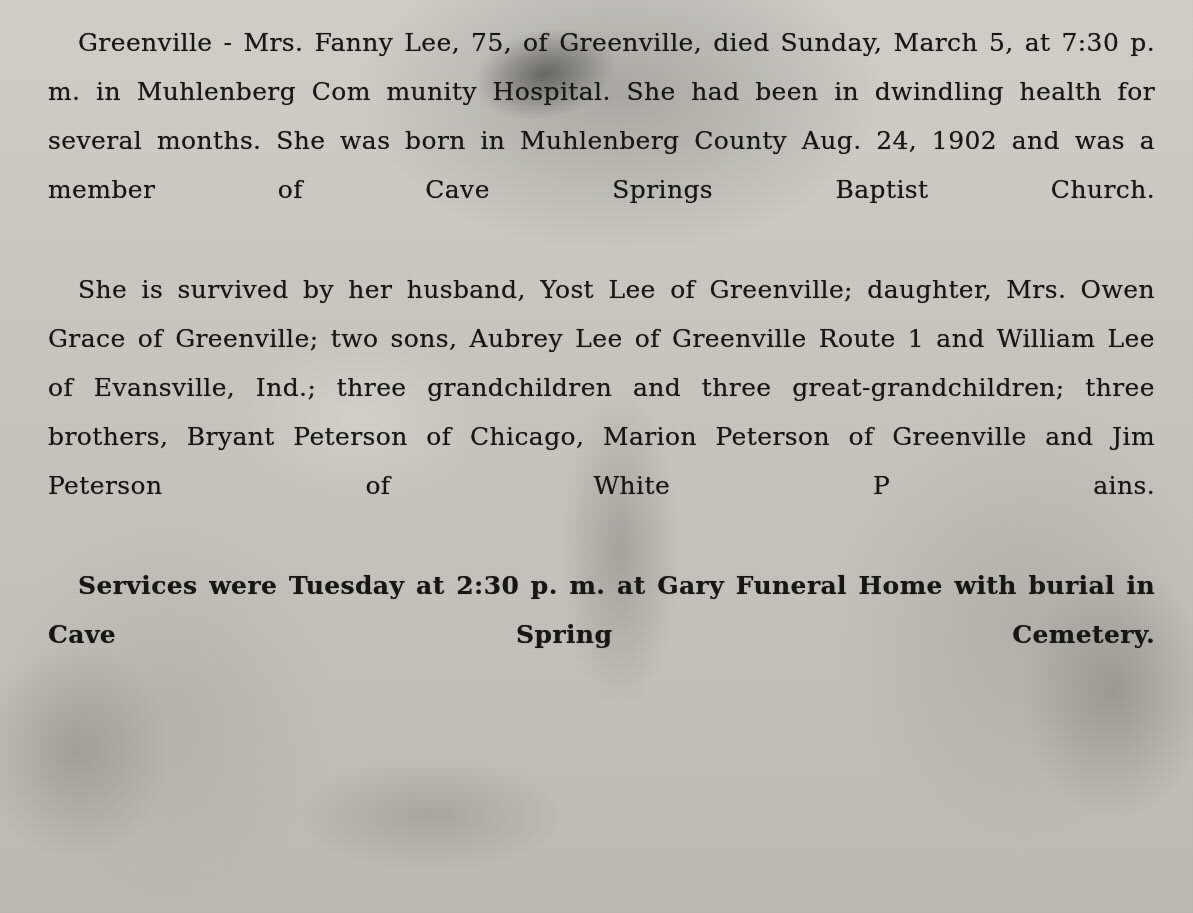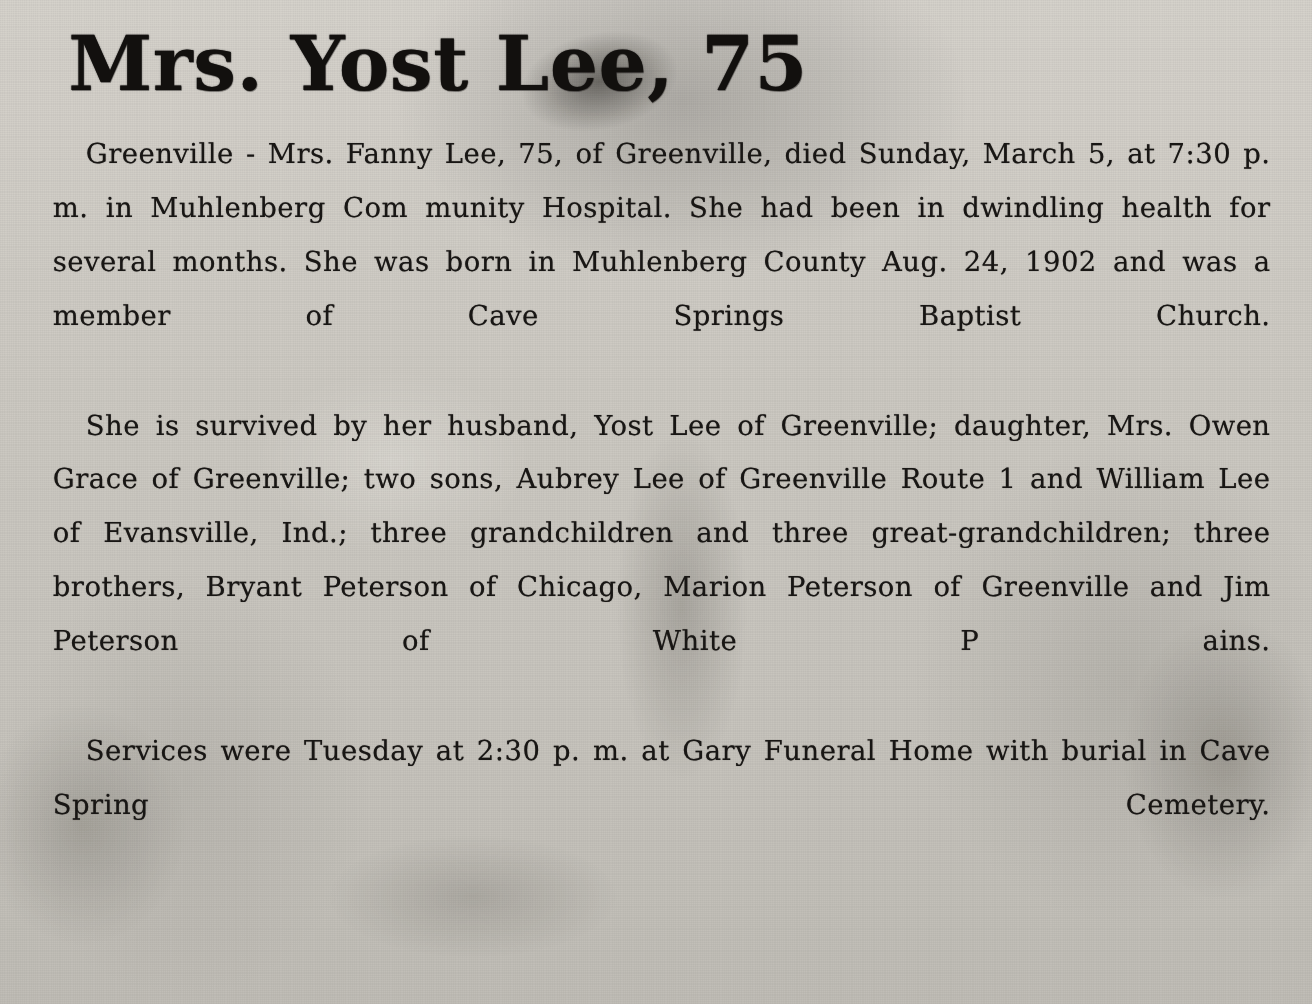--- a/index.html
+++ b/index.html
@@ -98,20 +98,21 @@
     margin: 0 0 2px 0;
     text-align: justify;
     text-justify: inter-word;
     letter-spacing: 0.4px;
     word-spacing: 1.5px;
     text-indent: 30px;
     text-shadow: 0 0 0.8px rgba(26,24,22,0.6);
   }
   p.para:last-child {
     margin-bottom: 0;
+    font-weight: bold;
   }
   
   p.para::after {
     content: "";
     display: inline-block;
     width: 100%;
   }
 </style>
 </head>
 <body>
@@ -120,21 +121,20 @@
 
   <div class="smudge s1"></div>
   <div class="smudge s2"></div>
   <div class="smudge s3"></div>
   <div class="smudge s4"></div>
   <div class="smudge s5"></div>
   <div class="grain"></div>
 
   <div class="content">
 
-    <h1 class="headline">Mrs. Yost Lee, 75</h1>
 
     <div class="body-col">
       <p class="para">Greenville - Mrs. Fanny Lee, 75, of Greenville, died Sunday, March 5, at 7:30 p. m. in Muhlenberg Com munity Hospital. She had been in dwindling health for several months. She was born in Muhlenberg County Aug. 24, 1902 and was a member of Cave Springs Baptist Church.</p>
       <p class="para">She is survived by her husband, Yost Lee of Greenville; daughter, Mrs. Owen Grace of Greenville; two sons, Aubrey Lee of Greenville Route 1 and William Lee of Evansville, Ind.; three grandchildren and three great-grandchildren; three brothers, Bryant Peterson of Chicago, Marion Peterson of Greenville and Jim Peterson of White P ains.</p>
       <p class="para">Services were Tuesday at 2:30 p. m. at Gary Funeral Home with burial in Cave Spring Cemetery.</p>
     </div>
 
   </div>
 </div>
 

